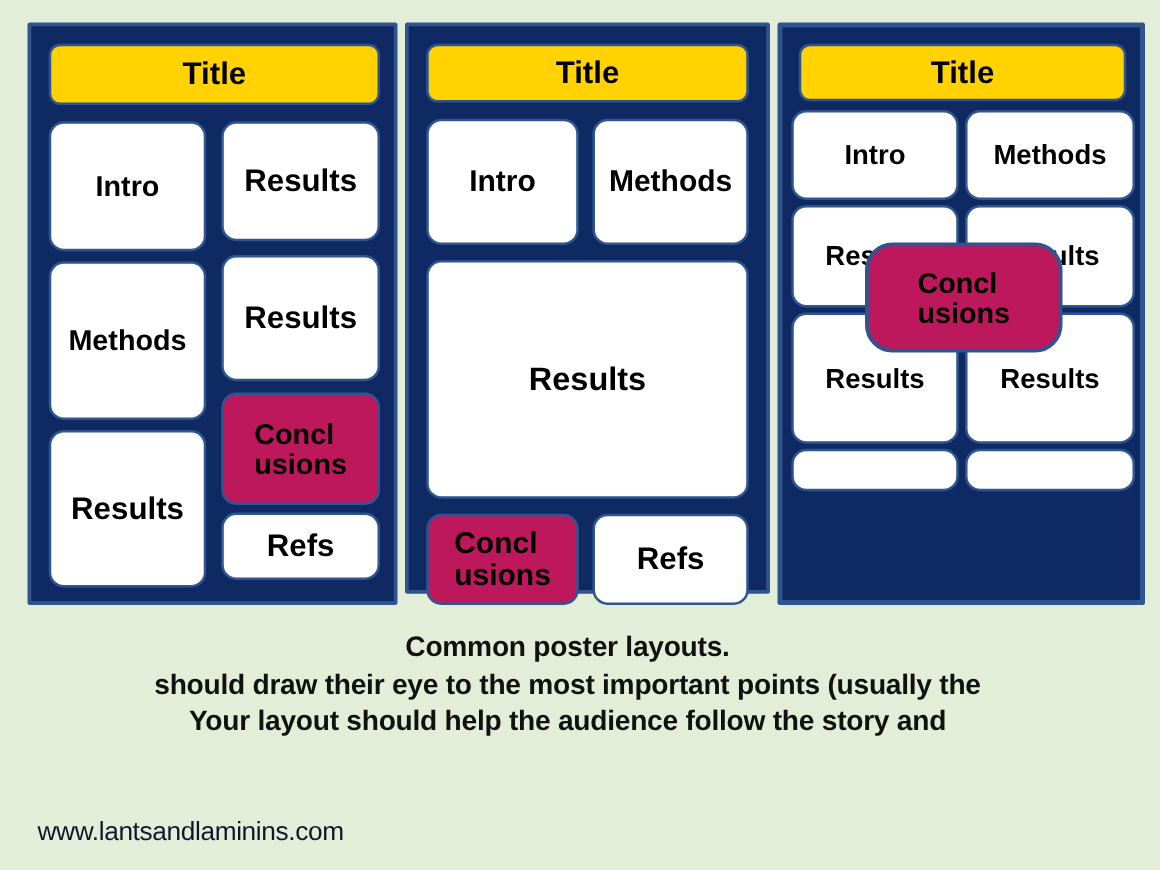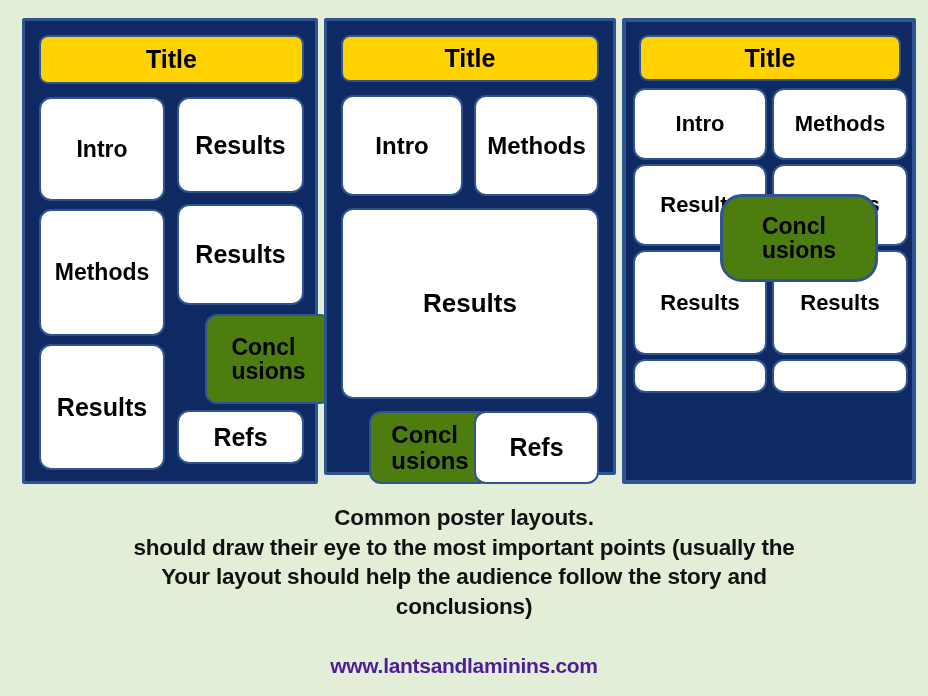--- a/index.html
+++ b/index.html
@@ -41,22 +41,21 @@
     font-weight: bold;
     color: #000000;
     box-sizing: border-box;
     line-height: 1.05;
   }
   .box.title {
     background: #ffd200;
     border-radius: 9px;
   }
   .box.concl {
-    background: #4d7c0f;
-    margin-left: 28px;
+    background: #be185d;
   }
 
   
   .p1 .b-title { left: 14px;  top: 14px;  width: 265px; height: 49px;  font-size: 25px; }
   .p1 .b-intro { left: 14px;  top: 76px;  width: 126px; height: 104px; font-size: 23px; }
   .p1 .b-res1  { left: 152px; top: 76px;  width: 127px; height: 96px;  font-size: 25px; }
   .p1 .b-meth  { left: 14px;  top: 188px; width: 126px; height: 127px; font-size: 23px; }
   .p1 .b-res2  { left: 152px; top: 183px; width: 127px; height: 101px; font-size: 25px; }
   .p1 .b-res3  { left: 14px;  top: 323px; width: 126px; height: 126px; font-size: 25px; }
   .p1 .b-concl { left: 152px; top: 293px; width: 127px; height: 90px;  font-size: 23px; }
@@ -82,39 +81,39 @@
   .p3 .b-blank2{ left: 146px; top: 337px; width: 136px; height: 34px; }
   .p3 .b-concl {
     left: 66px; top: 172px; width: 158px; height: 88px;
     font-size: 23px; border-radius: 22px; border: 3px solid #2e5590;
     z-index: 5;
   }
 
   
   #caption {
     position: absolute;
-    left: 30px;
+    left: 20px;
     top: 503px;
     width: 868px;
     text-align: center;
     font-size: 22.5px;
     font-weight: bold;
     color: #111111;
     line-height: 1.32;
     letter-spacing: -0.2px;
   }
   #url {
     position: absolute;
     left: 30px;
     top: 654px;
     width: 868px;
-    text-align: center;
+    text-align: left;
     font-size: 21px;
-    font-weight: bold;
-    color: #4c1d95;
+    font-weight: normal;
+    color: #0f172a;
     letter-spacing: -0.3px;
   }
 </style>
 </head>
 <body>
 
 <div id="stage">
 
   <div class="panel p1">
     <div class="box title b-title">
@@ -190,18 +189,17 @@
     <div class="box b-blank2"></div>
     <div class="box concl b-concl">
       <span><span>Concl</span><br><span>usions</span></span>
     </div>
   </div>
 
   <div id="caption">
     <div>Common poster layouts.</div>
     <div>should draw their eye to the most important points (usually the</div>
     <div>Your layout should help the audience follow the story and</div>
-    <div>conclusions)</div>
   </div>
 
   <div id="url">www.lantsandlaminins.com</div>
 
 </div>
 
 </body></html>

